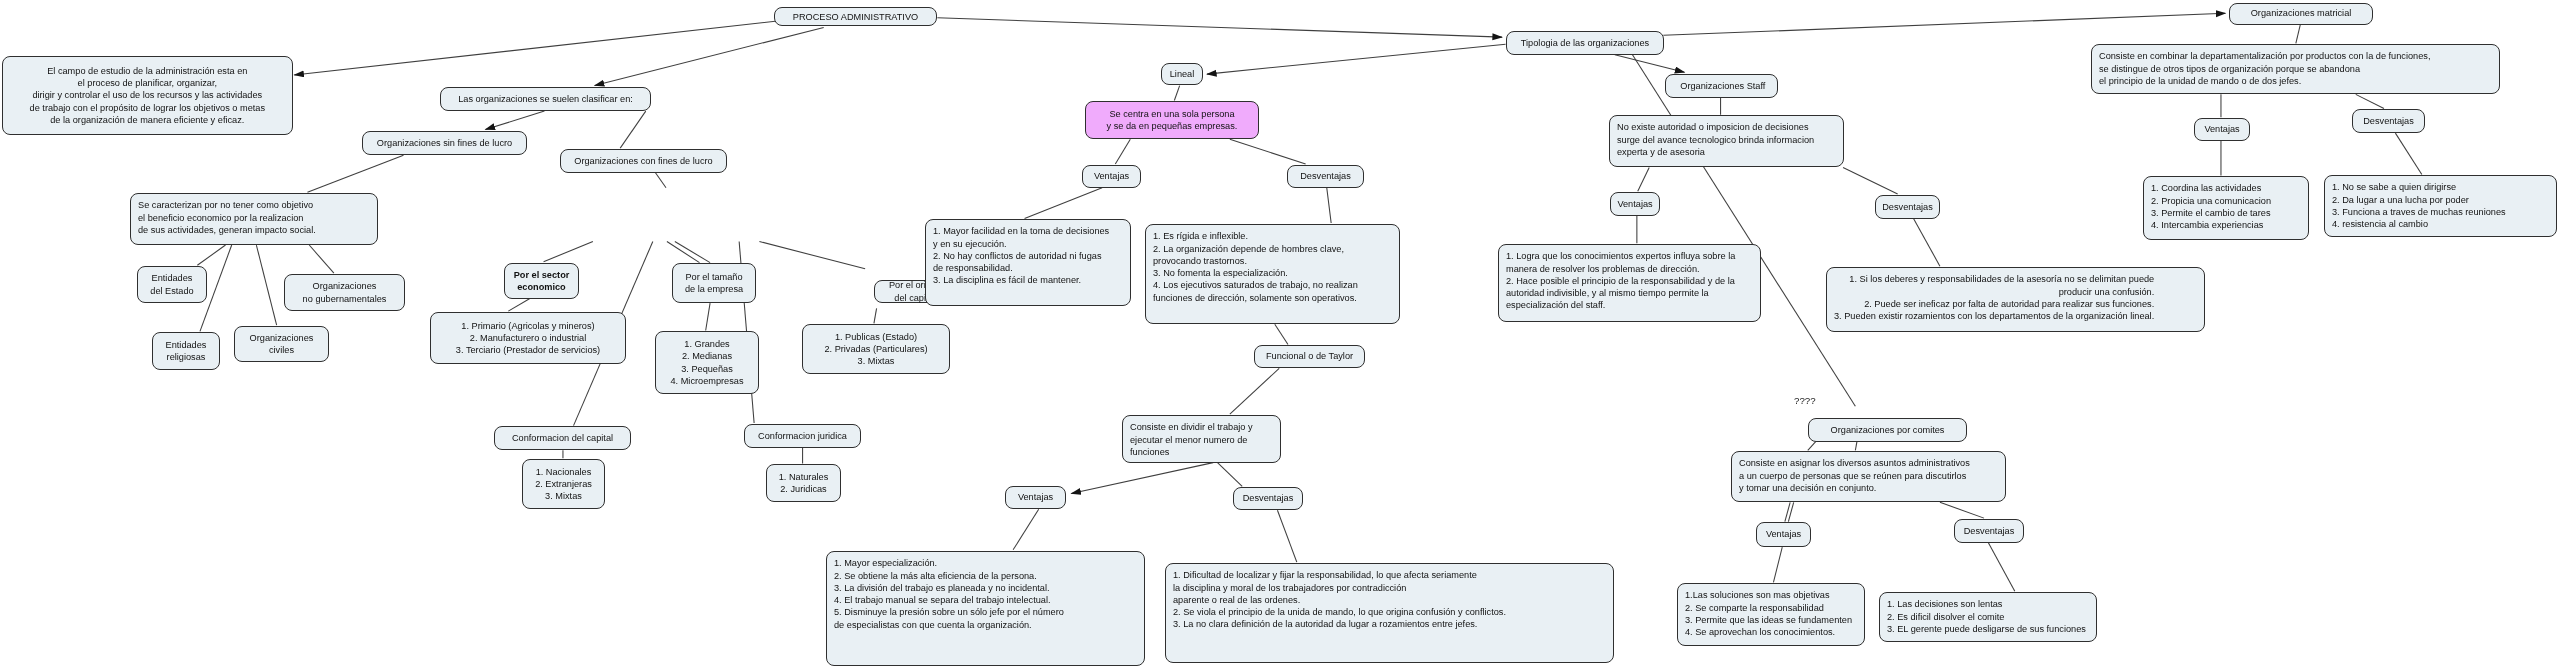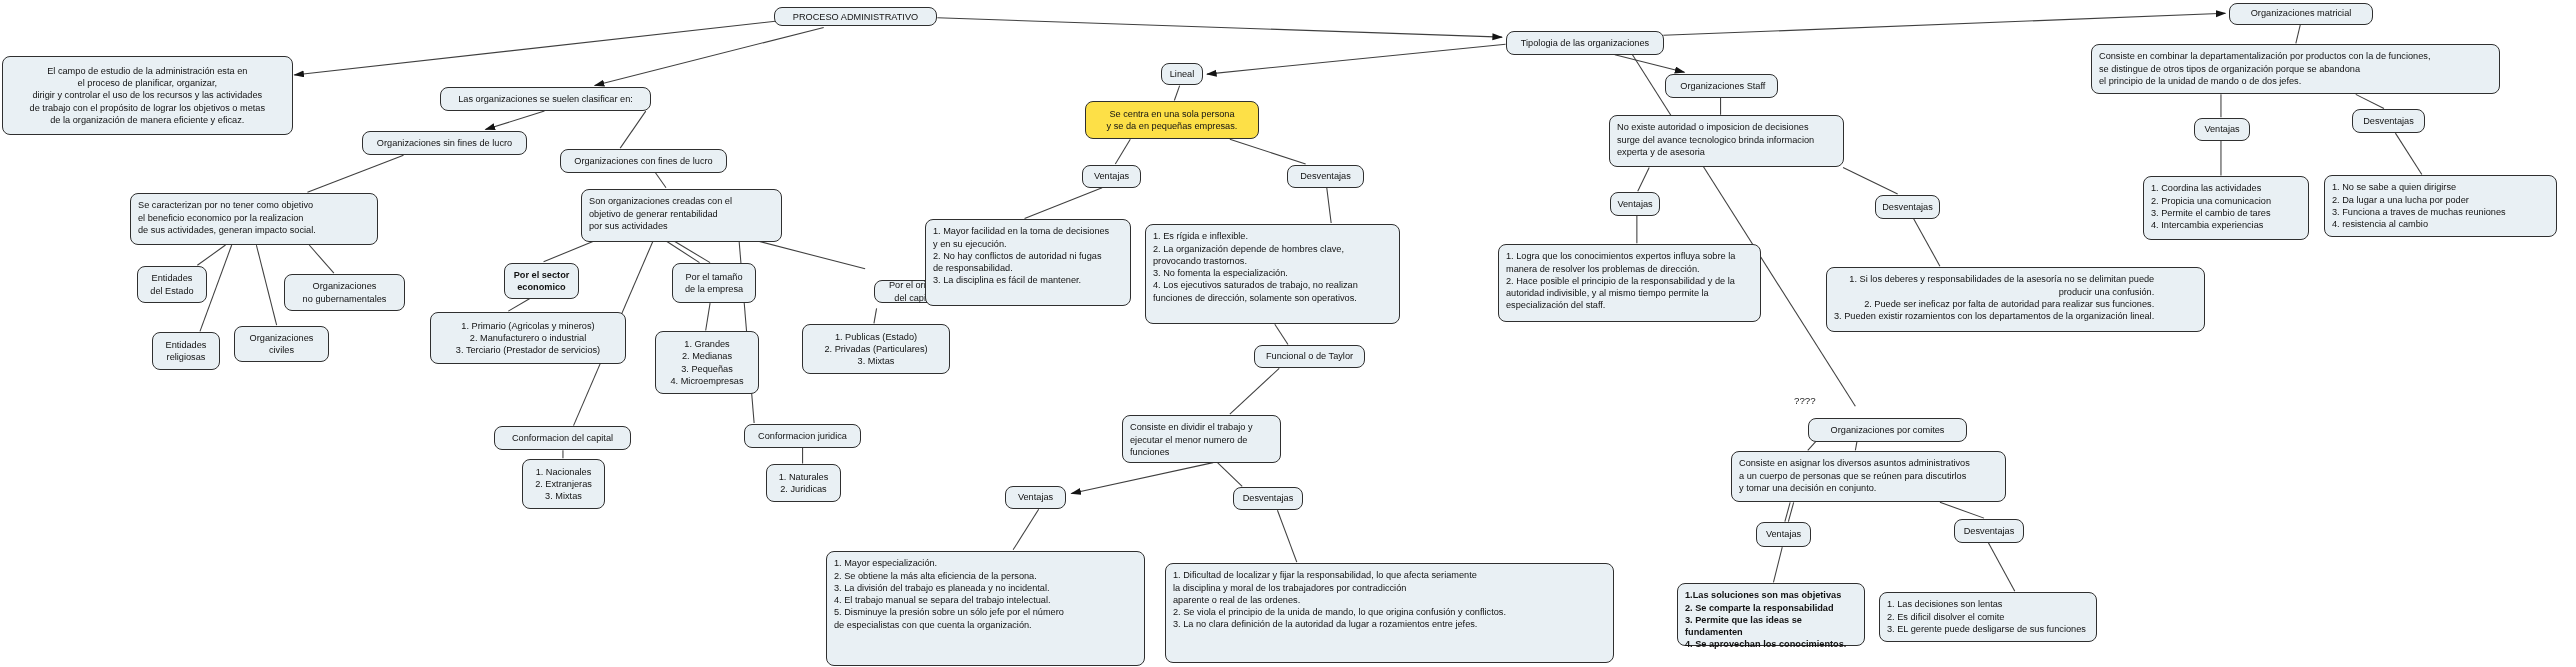--- a/index.html
+++ b/index.html
@@ -114,23 +114,20 @@
 el beneficio economico por la realizacion
 de sus actividades, generan impacto social.</div>
     <div class="node" style="left: 137px; top: 266px; width: 70px; height: 37px; background: rgb(233, 240, 244); border-color: rgb(47, 47, 47); color: rgb(18, 18, 18);">Entidades
 del Estado</div>
     <div class="node" style="left: 152px; top: 332px; width: 68px; height: 38px; background: rgb(233, 240, 244); border-color: rgb(47, 47, 47); color: rgb(18, 18, 18);">Entidades
 religiosas</div>
     <div class="node" style="left: 234px; top: 326px; width: 95px; height: 36px; background: rgb(233, 240, 244); border-color: rgb(47, 47, 47); color: rgb(18, 18, 18);">Organizaciones
 civiles</div>
     <div class="node" style="left: 284px; top: 274px; width: 121px; height: 37px; background: rgb(233, 240, 244); border-color: rgb(47, 47, 47); color: rgb(18, 18, 18);">Organizaciones
 no gubernamentales</div>
-    <div class="node left" style="left: 581px; top: 189px; width: 201px; height: 53px; background: rgb(233, 240, 244); border-color: rgb(47, 47, 47); color: rgb(18, 18, 18);">Son organizaciones creadas con el
-objetivo de generar rentabilidad
-por sus actividades</div>
     <div class="node" style="left: 504px; top: 263px; width: 75px; height: 36px; background: rgb(233, 240, 244); border-color: rgb(47, 47, 47); color: rgb(18, 18, 18); font-weight: bold;">Por el sector
 economico</div>
     <div class="node" style="left: 430px; top: 312px; width: 196px; height: 52px; background: rgb(233, 240, 244); border-color: rgb(47, 47, 47); color: rgb(18, 18, 18);">1. Primario (Agricolas y mineros)
 2. Manufacturero o industrial
 3. Terciario (Prestador de servicios)</div>
     <div class="node" style="left: 672px; top: 263px; width: 84px; height: 40px; background: rgb(233, 240, 244); border-color: rgb(47, 47, 47); color: rgb(18, 18, 18);">Por el tamaño
 de la empresa</div>
     <div class="node" style="left: 655px; top: 331px; width: 104px; height: 63px; background: rgb(233, 240, 244); border-color: rgb(47, 47, 47); color: rgb(18, 18, 18);">1. Grandes
 2. Medianas
 3. Pequeñas
@@ -142,21 +139,21 @@
 3. Mixtas</div>
     <div class="node" style="left: 494px; top: 426px; width: 137px; height: 24px; background: rgb(233, 240, 244); border-color: rgb(47, 47, 47); color: rgb(18, 18, 18);">Conformacion del capital</div>
     <div class="node" style="left: 522px; top: 459px; width: 83px; height: 50px; background: rgb(233, 240, 244); border-color: rgb(47, 47, 47); color: rgb(18, 18, 18);">1. Nacionales
 2. Extranjeras
 3. Mixtas</div>
     <div class="node" style="left: 744px; top: 424px; width: 117px; height: 24px; background: rgb(233, 240, 244); border-color: rgb(47, 47, 47); color: rgb(18, 18, 18);">Conformacion juridica</div>
     <div class="node" style="left: 766px; top: 464px; width: 75px; height: 38px; background: rgb(233, 240, 244); border-color: rgb(47, 47, 47); color: rgb(18, 18, 18);">1. Naturales
 2. Juridicas</div>
     <div class="node" style="left: 1506px; top: 31px; width: 158px; height: 24px; background: rgb(233, 240, 244); border-color: rgb(47, 47, 47); color: rgb(18, 18, 18);">Tipologia de las organizaciones</div>
     <div class="node" style="left: 1161px; top: 63px; width: 42px; height: 22px; background: rgb(233, 240, 244); border-color: rgb(47, 47, 47); color: rgb(18, 18, 18);">Lineal</div>
-    <div class="node" style="left: 1085px; top: 101px; width: 174px; height: 38px; background: #fde047; border-color: rgb(47, 47, 47); color: rgb(18, 18, 18);">Se centra en una sola persona
+    <div class="node" style="left: 1085px; top: 101px; width: 174px; height: 38px; background: #f0abfc; border-color: rgb(47, 47, 47); color: rgb(18, 18, 18);">Se centra en una sola persona
 y se da en pequeñas empresas.</div>
     <div class="node" style="left: 1082px; top: 165px; width: 59px; height: 23px; background: rgb(233, 240, 244); border-color: rgb(47, 47, 47); color: rgb(18, 18, 18);">Ventajas</div>
     <div class="node" style="left: 1287px; top: 165px; width: 77px; height: 23px; background: rgb(233, 240, 244); border-color: rgb(47, 47, 47); color: rgb(18, 18, 18);">Desventajas</div>
     <div class="node left" style="left: 925px; top: 219px; width: 206px; height: 87px; background: rgb(233, 240, 244); border-color: rgb(47, 47, 47); color: rgb(18, 18, 18);">1. Mayor facilidad en la toma de decisiones
 y en su ejecución.
 2. No hay conflictos de autoridad ni fugas
  de responsabilidad.
 3. La disciplina es fácil de mantener.</div>
     <div class="node left" style="left: 1145px; top: 224px; width: 255px; height: 100px; background: rgb(233, 240, 244); border-color: rgb(47, 47, 47); color: rgb(18, 18, 18);">1. Es rígida e inflexible.
 2. La organización depende de hombres clave,
@@ -209,21 +206,21 @@
     <div class="node left" style="left: 2324px; top: 175px; width: 233px; height: 62px; background: rgb(233, 240, 244); border-color: rgb(47, 47, 47); color: rgb(18, 18, 18);">1. No se sabe a quien dirigirse
 2. Da lugar a una lucha por poder
 3. Funciona a traves de muchas reuniones
 4. resistencia al cambio</div>
     <div class="node" style="left: 1808px; top: 418px; width: 159px; height: 24px; background: rgb(233, 240, 244); border-color: rgb(47, 47, 47); color: rgb(18, 18, 18);">Organizaciones por comites</div>
     <div class="node left" style="left: 1731px; top: 451px; width: 275px; height: 51px; background: rgb(233, 240, 244); border-color: rgb(47, 47, 47); color: rgb(18, 18, 18);">Consiste en asignar los diversos asuntos administrativos
 a un cuerpo de personas que se reúnen para discutirlos
 y tomar una decisión en conjunto.</div>
     <div class="node" style="left: 1756px; top: 522px; width: 55px; height: 25px; background: rgb(233, 240, 244); border-color: rgb(47, 47, 47); color: rgb(18, 18, 18);">Ventajas</div>
     <div class="node" style="left: 1954px; top: 519px; width: 70px; height: 24px; background: rgb(233, 240, 244); border-color: rgb(47, 47, 47); color: rgb(18, 18, 18);">Desventajas</div>
-    <div class="node left" style="left: 1677px; top: 583px; width: 188px; height: 63px; background: rgb(233, 240, 244); border-color: rgb(47, 47, 47); color: rgb(18, 18, 18); font-weight: bold;">1.Las soluciones son mas objetivas
+    <div class="node left" style="left: 1677px; top: 583px; width: 188px; height: 63px; background: rgb(233, 240, 244); border-color: rgb(47, 47, 47); color: rgb(18, 18, 18);">1.Las soluciones son mas objetivas
 2. Se comparte la responsabilidad
 3. Permite que las ideas se fundamenten
 4. Se aprovechan los conocimientos.</div>
     <div class="node left" style="left: 1879px; top: 592px; width: 218px; height: 50px; background: rgb(233, 240, 244); border-color: rgb(47, 47, 47); color: rgb(18, 18, 18);">1. Las decisiones son lentas
 2. Es dificil disolver el comite
 3. EL gerente puede desligarse de sus  funciones</div>
   </div>
 
 
 </body></html>

